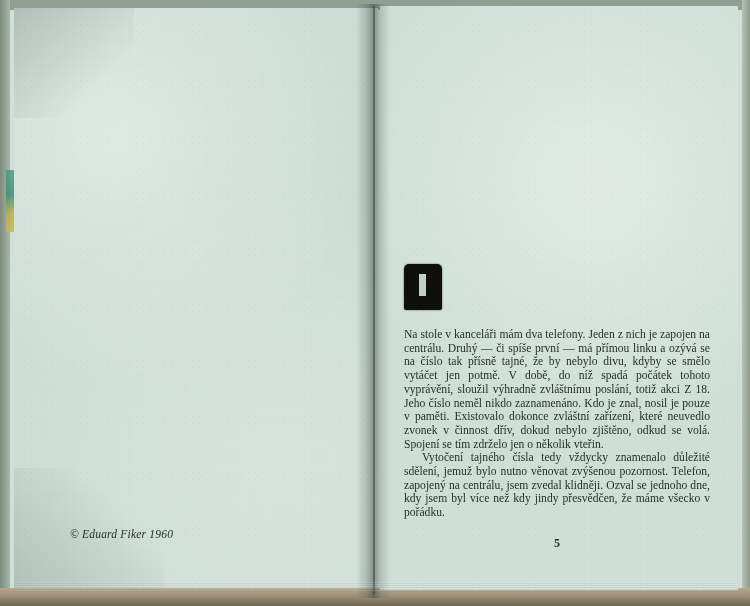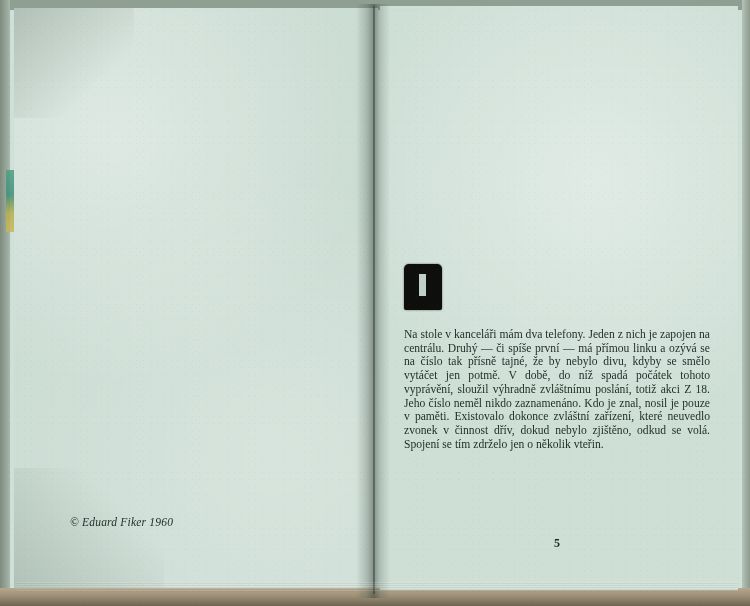--- a/index.html
+++ b/index.html
@@ -92,21 +92,21 @@
   }
   .corner-shadow-bl {
     position:absolute; left:14px; bottom:18px; width:150px; height:120px;
     background: linear-gradient(45deg, rgba(100,115,105,.26), rgba(100,115,105,0) 70%);
   }
 
   
   .copyright {
     position: absolute;
     left: 70px;
-    top: 516px;
+    top: 528px;
     font-size: 11.5px;
     color: #23302a;
     font-style: italic;
     letter-spacing: .2px;
     white-space: nowrap;
   }
 
   
   .textblock {
     position: absolute;
@@ -185,19 +185,20 @@
 
   <div class="gutter"></div>
   <div class="gutter-line"></div>
 
   <div class="copyright">© Eduard Fiker 1960</div>
 
   <div class="ornament"></div>
 
   <div class="textblock">
     <p>Na stole v kanceláři mám dva telefony. Jeden z nich je zapojen na centrálu. Druhý — či spíše první — má přímou linku a ozývá se na číslo tak přísně tajné, že by nebylo divu, kdyby se smělo vytáčet jen potmě. V době, do níž spadá počátek tohoto vyprávění, sloužil výhradně zvláštnímu poslání, totiž akci Z 18. Jeho číslo neměl nikdo zaznamenáno. Kdo je znal, nosil je pouze v paměti. Existovalo dokonce zvláštní zařízení, které neuvedlo zvonek v činnost dřív, dokud nebylo zjištěno, odkud se volá. Spojení se tím zdrželo jen o několik vteřin.</p>
+    <p class="indent">Vytočení tajného čísla tedy vždycky znamenalo důležité sdělení, jemuž bylo nutno věnovat zvýšenou pozornost. Telefon, zapojený na centrálu, jsem zvedal klidněji. Ozval se jednoho dne, kdy jsem byl více než kdy jindy přesvědčen, že máme všecko v pořádku.</p>
   </div>
 
   <div class="page-number">5</div>
 
   <div class="leaf-stack"></div>
   <div class="speckle"></div>
 </div>
 
 </body></html>

